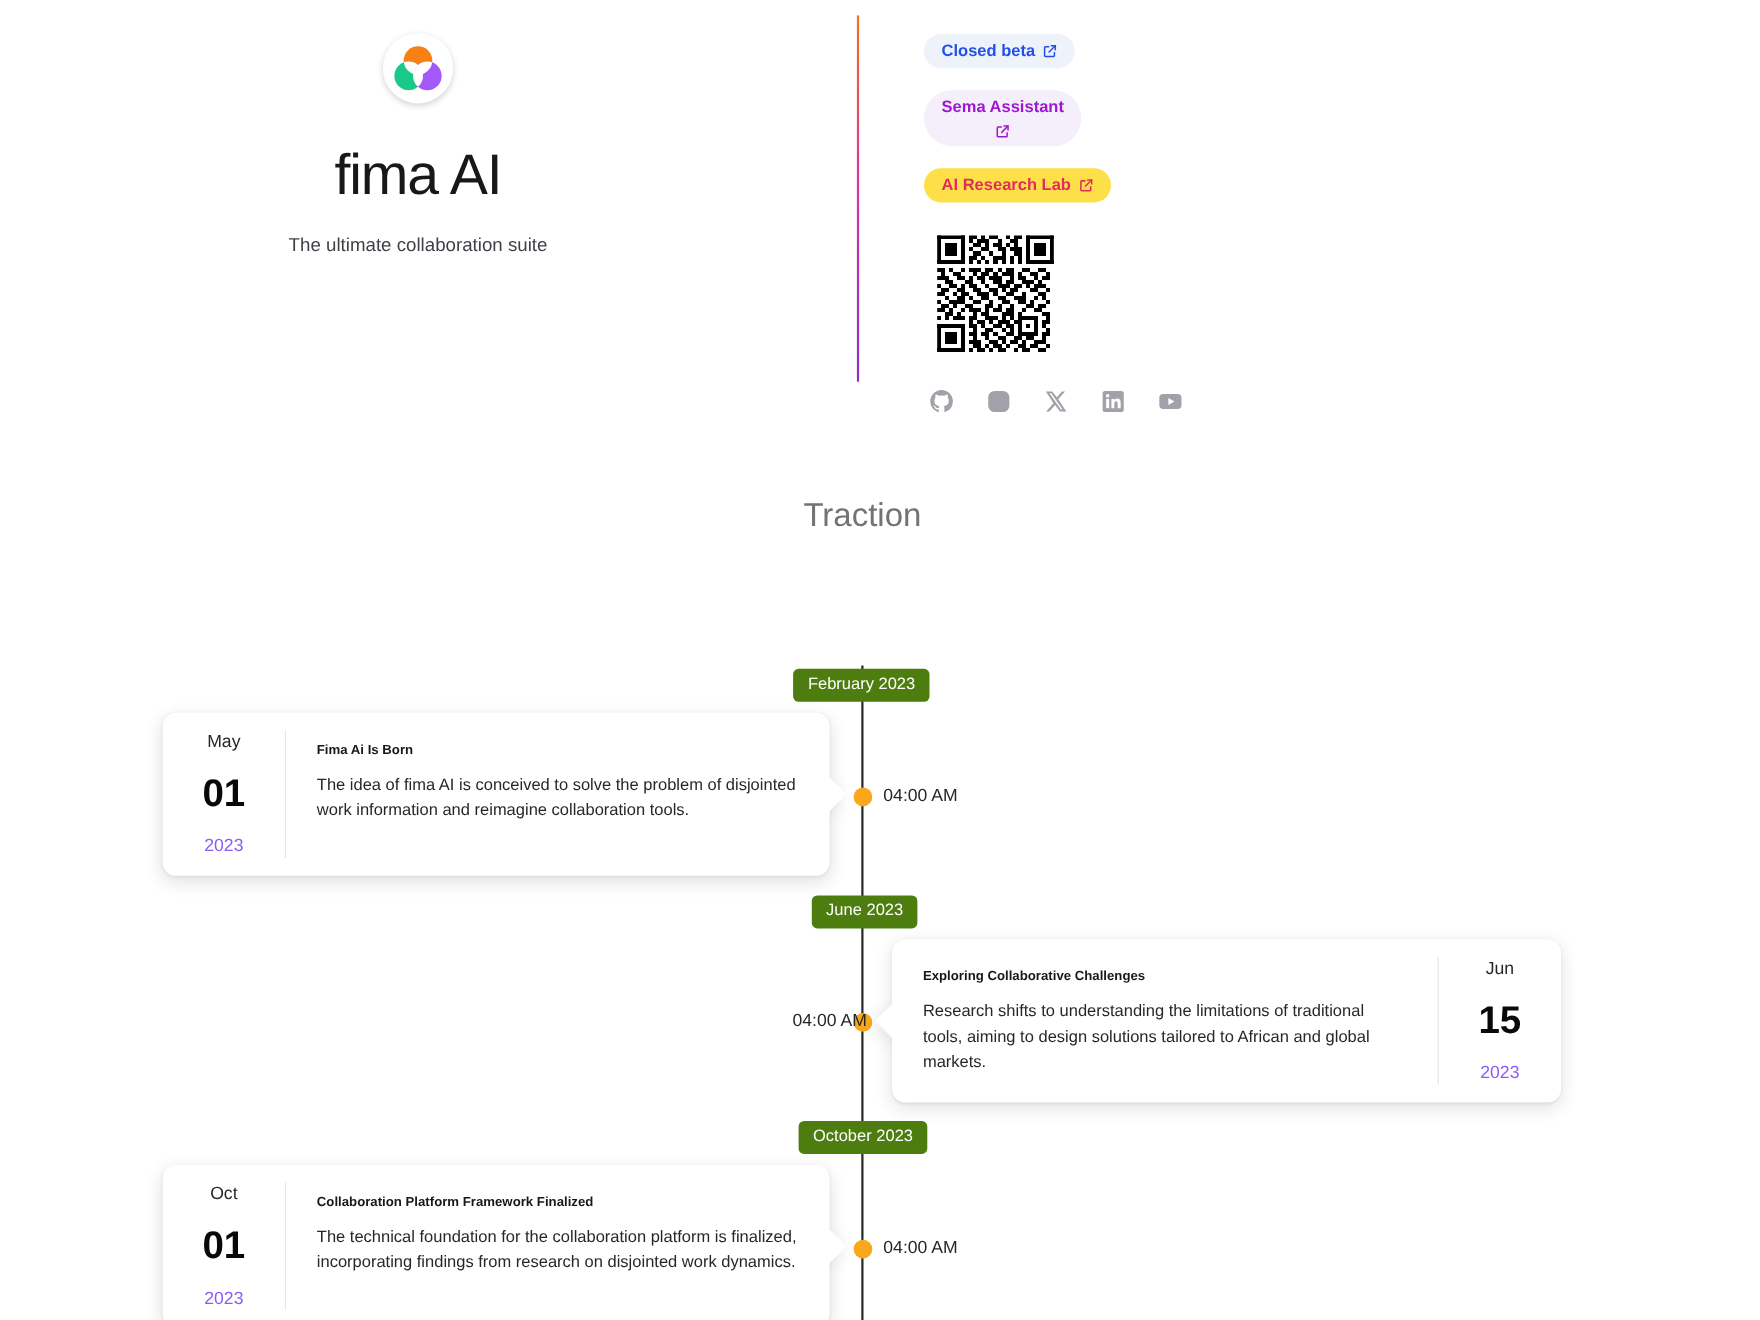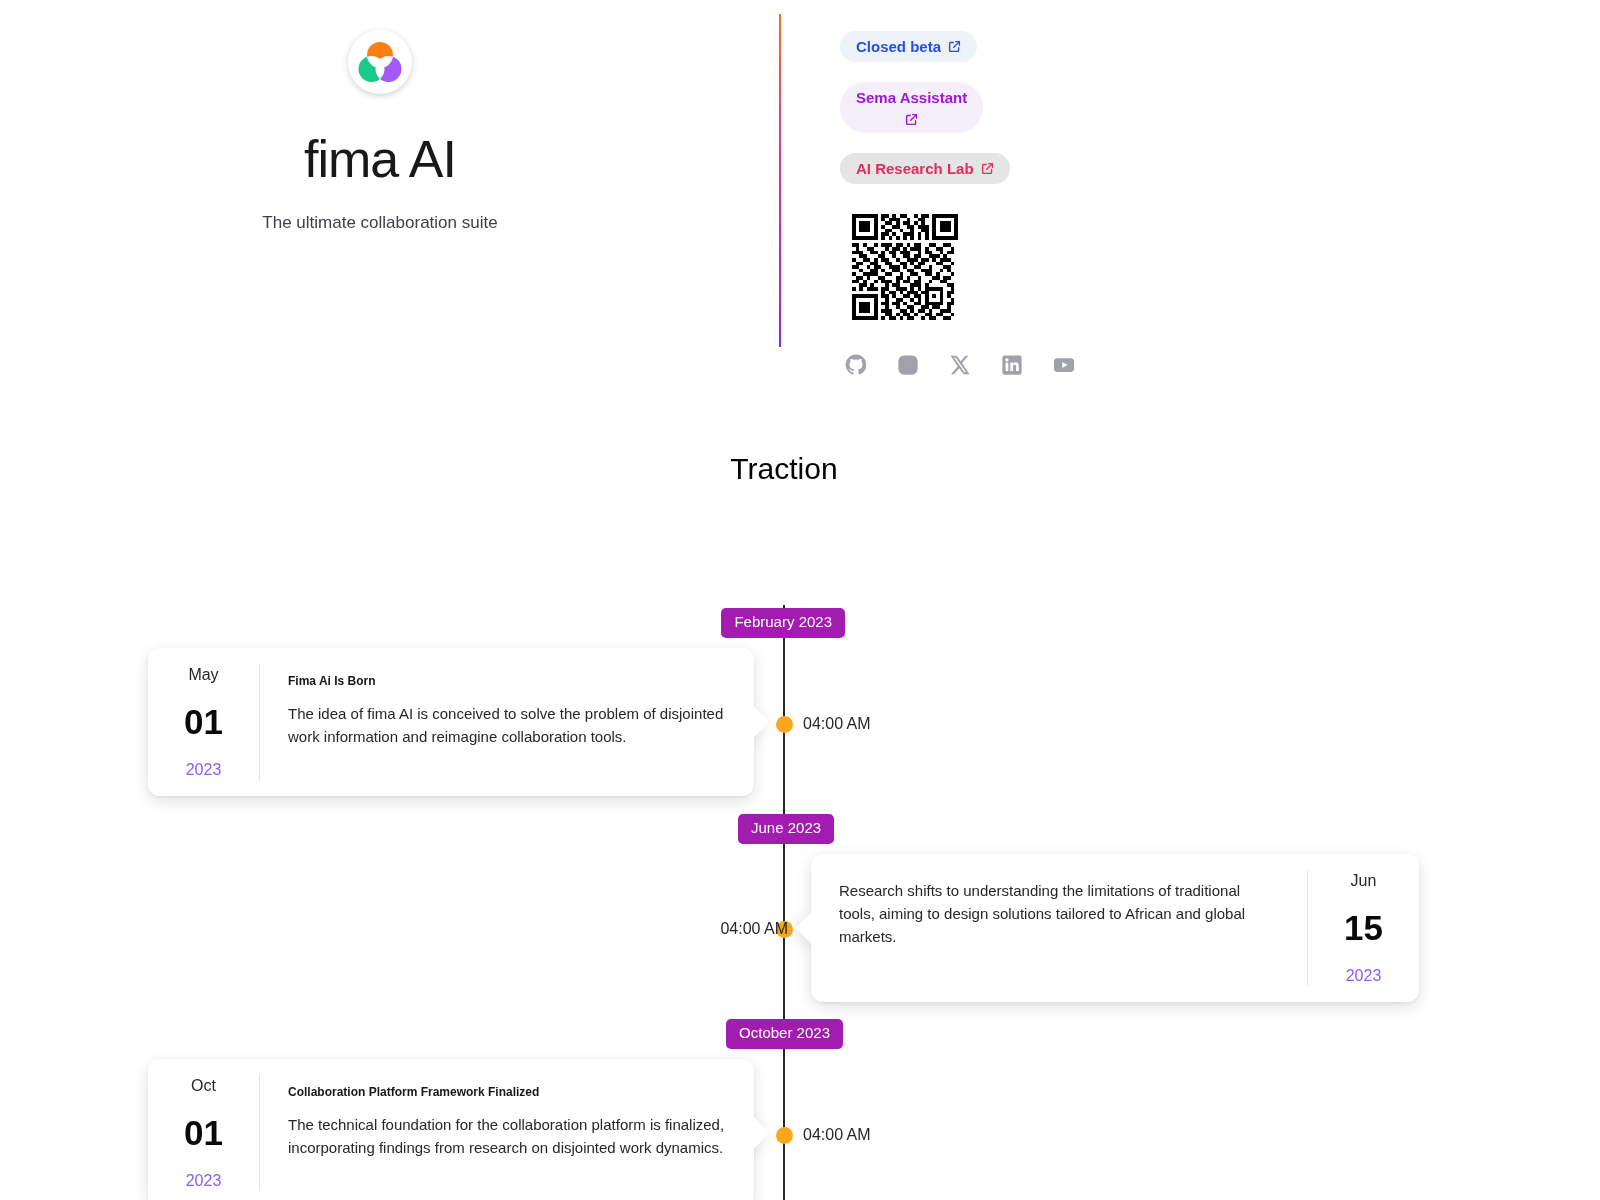--- a/index.html
+++ b/index.html
@@ -79,21 +79,21 @@
     border-radius: 999px;
     font-size: 15px;
     font-weight: 700;
     margin-bottom: 20px;
     text-decoration: none;
     white-space: nowrap;
   }
   .badge svg { display: block; }
   .badge--blue   { background: #eef2fb; color: #2250e6; }
   .badge--purple { background: #f5eefb; color: #a017d1; flex-direction: column; }
-  .badge--pink   { background: #e5e5e5; color: #e32b5e; }
+  .badge--pink   { background: #fde047; color: #e32b5e; }
 
   .qr {
     margin-top: 10px;
     margin-left: 12px;
     width: 106px;
     height: 106px;
     background: #ffffff;
   }
   .qr svg { display: block; }
 
@@ -114,21 +114,21 @@
 
   
   .section-title {
     position: absolute;
     top: 452px;
     left: 0;
     width: 1568px;
     text-align: center;
     font-size: 30px;
     font-weight: 400;
-    color: #000000;
+    color: #737373;
   }
 
   
   .timeline {
     position: absolute;
     top: 560px;
     left: 0;
     width: 1600px;
     height: 640px;
   }
@@ -136,21 +136,21 @@
     position: absolute;
     left: 783px;
     top: 45px;
     width: 2px;
     height: 600px;
     background: #27272a;
   }
 
   .month-pill {
     position: absolute;
-    background: #a21caf;
+    background: #4d7c0f;
     color: #ffffff;
     font-size: 15px;
     padding: 6px 13px 7px 13px;
     border-radius: 5px;
     white-space: nowrap;
     line-height: 1.1;
   }
   .pill-feb { top: 48px; right: 755px; }
   .pill-jun { top: 254px; left: 738px; }
   .pill-oct { top: 459px; right: 757px; }
@@ -611,20 +611,21 @@
     </div>
   </div>
 
   <div class="month-pill pill-jun">June 2023</div>
   <div class="node node-2"></div>
   <div class="time-label time-2">04:00 AM</div>
   <div class="card card-right card-2">
     <div class="card-notch notch-left"></div>
     <div class="card-inner">
       <div class="body-col body-col--rightalign">
+        <div class="card-title">Exploring Collaborative Challenges</div>
         <div class="card-desc">Research shifts to understanding the limitations of traditional tools, aiming to design solutions tailored to African and global markets.</div>
       </div>
       <div class="vsep"></div>
       <div class="date-col">
         <div class="date-month">Jun</div>
         <div class="date-day">15</div>
         <div class="date-year">2023</div>
       </div>
     </div>
   </div>

